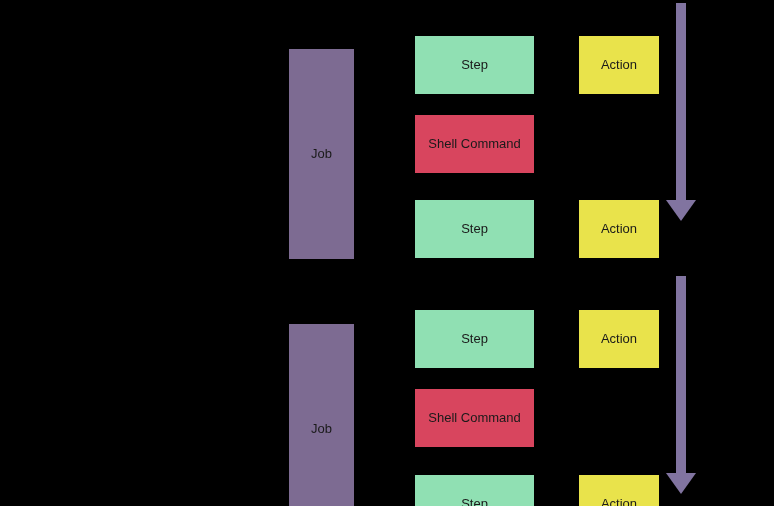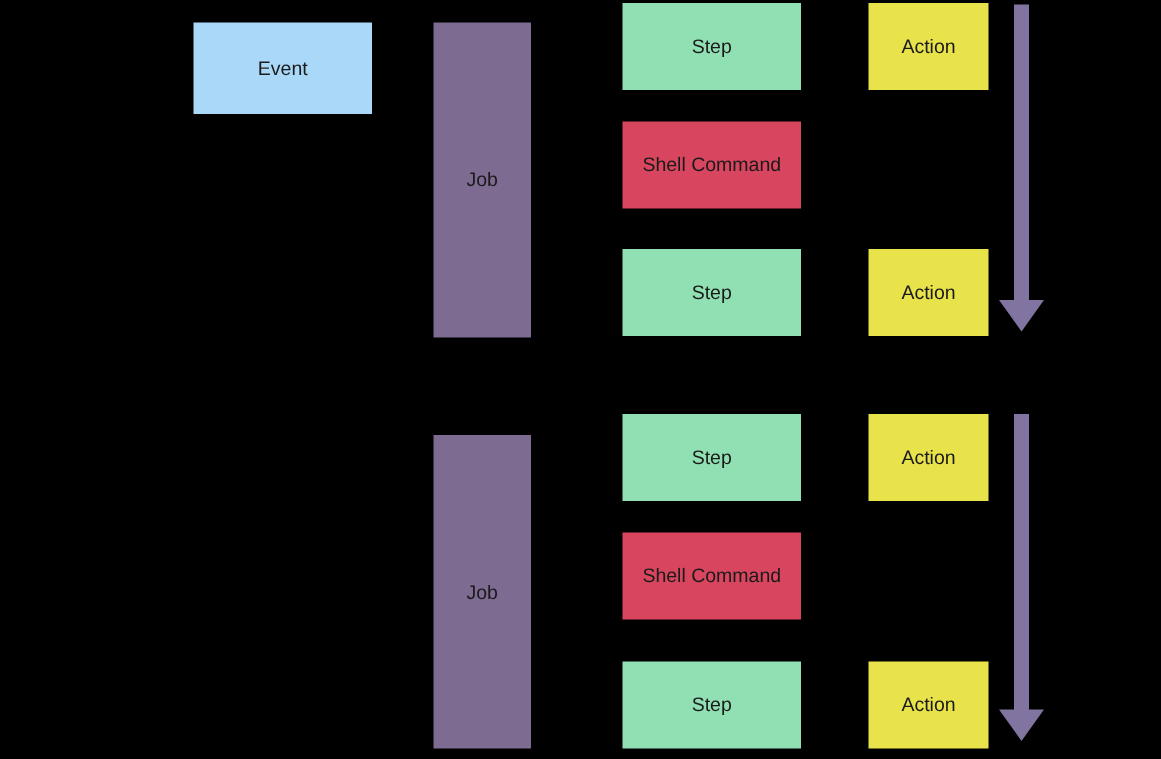--- a/index.html
+++ b/index.html
@@ -18,32 +18,32 @@
   .node {
     position: absolute;
     display: flex;
     align-items: center;
     justify-content: center;
     font-size: 13px;
     color: #1a1a1a;
     text-align: left;
     line-height: 1.2;
     box-sizing: border-box;
+    margin-top: 34px;
   }
   .arrow {
     position: absolute;
     display: block;
   }
 </style>
 </head>
 <body>
 
 <div class="stage" style="background: rgb(0, 0, 0);">
 
-  <div class="node" style="left: 129px; top: 15px; width: 119px; height: 61px; background: rgb(169, 216, 248);">Event</div>
 
   <div class="node" style="left: 289px; top: 15px; width: 65px; height: 210px; background: rgb(125, 107, 146);">Job</div>
 
   <div class="node" style="left: 415px; top: 2px; width: 119px; height: 58px; background: rgb(144, 224, 179);">Step</div>
 
   <div class="node" style="left: 415px; top: 81px; width: 119px; height: 58px; background: rgb(216, 69, 94);">Shell Command</div>
 
   <div class="node" style="left: 415px; top: 166px; width: 119px; height: 58px; background: rgb(144, 224, 179);">Step</div>
 
   <div class="node" style="left: 579px; top: 2px; width: 80px; height: 58px; background: rgb(233, 227, 75);">Action</div>

